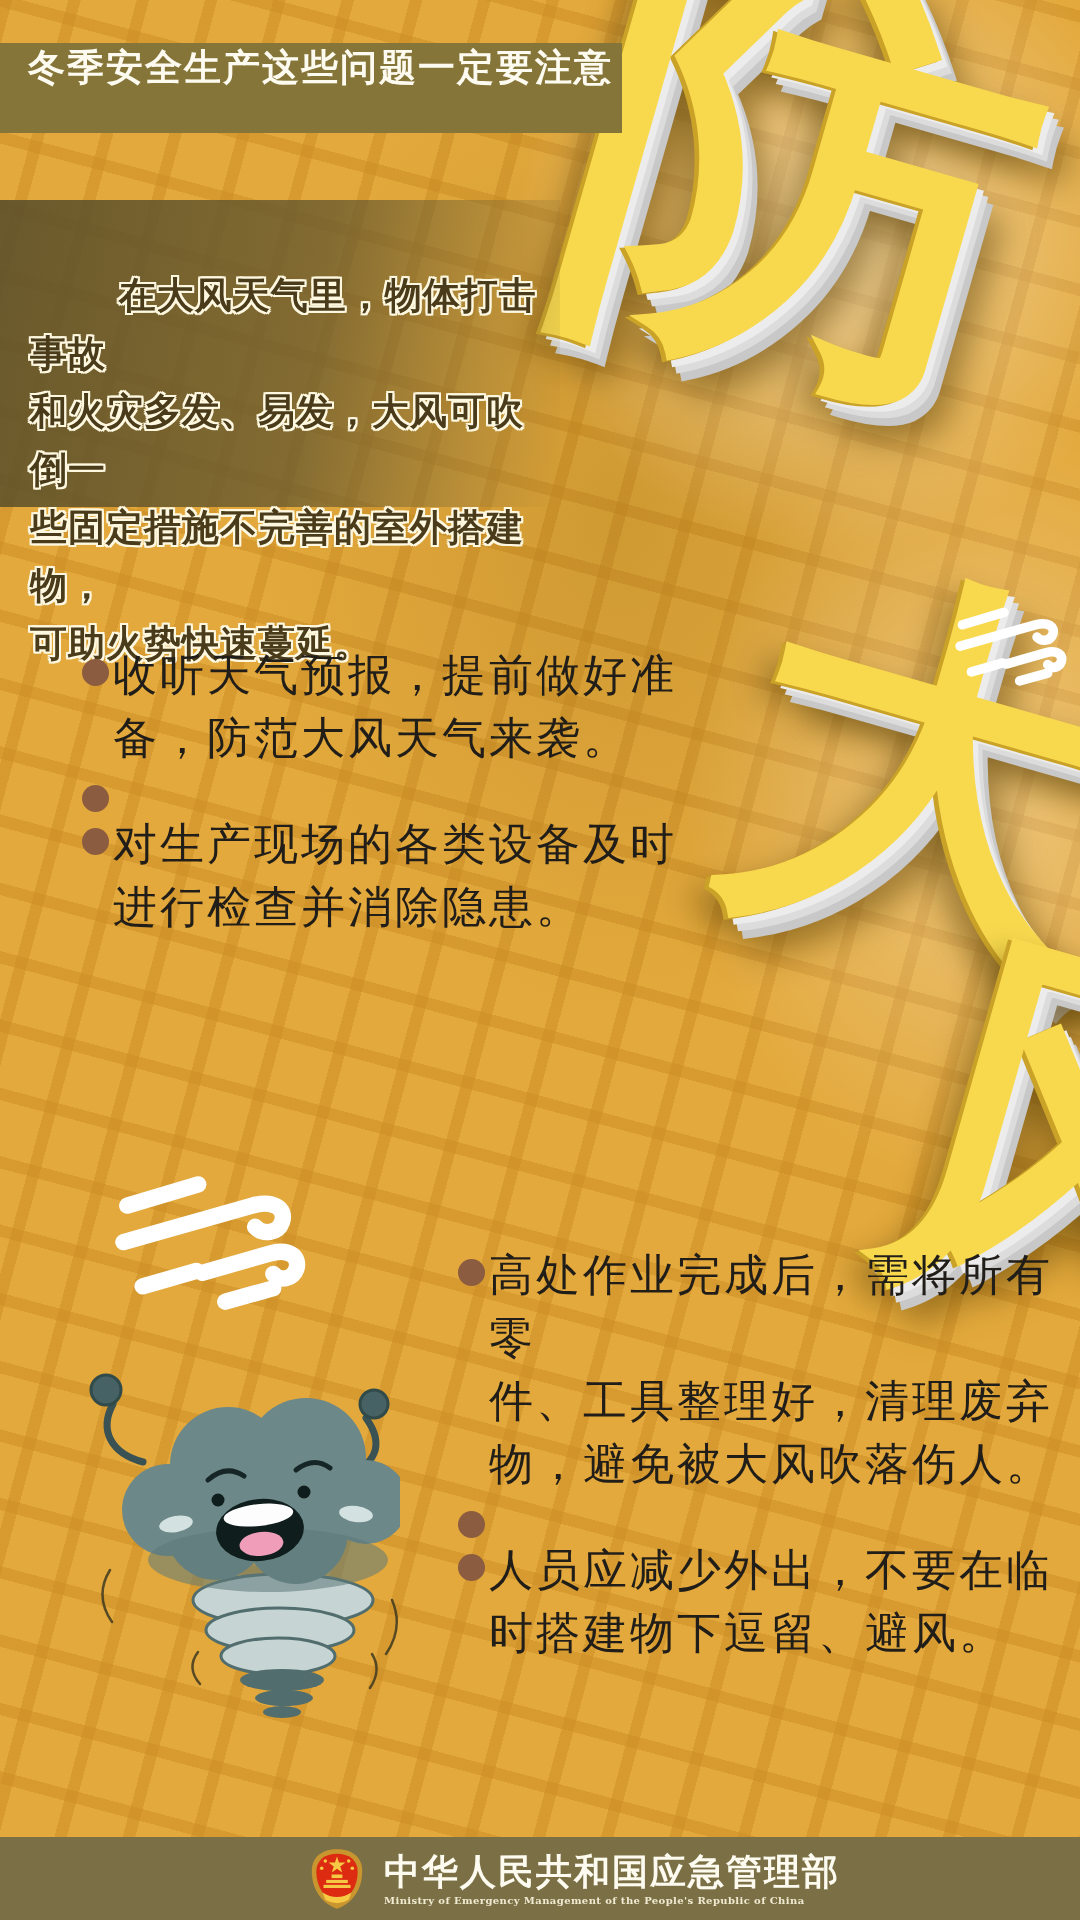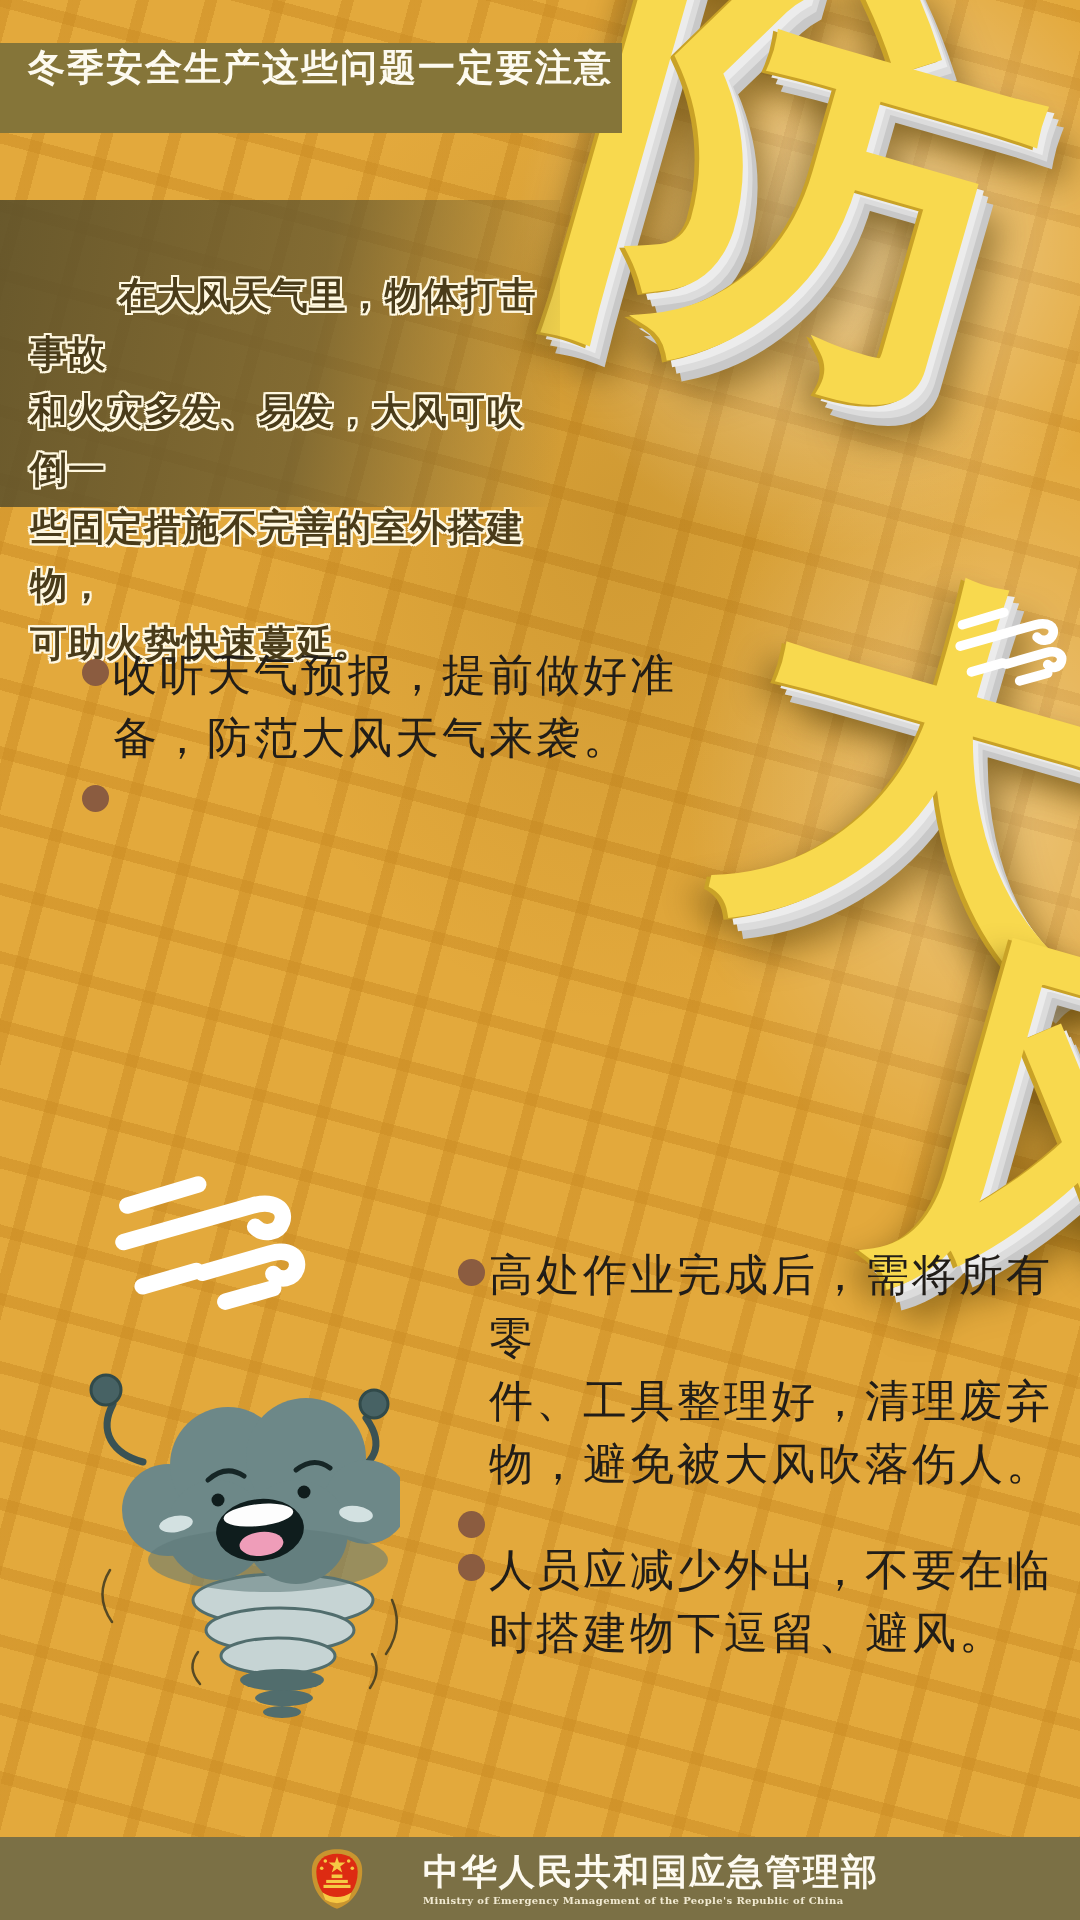--- a/index.html
+++ b/index.html
@@ -73,21 +73,21 @@
   .wind-right{left:950px;top:590px;width:118px;height:101px;}
   .wind-left{left:106px;top:1146px;width:202px;height:173px;}
   .wind path{stroke:#ffffff;stroke-width:17;stroke-linecap:round;fill:none;}
 
   
   .tornado{position:absolute;left:58px;top:1360px;width:342px;height:365px;z-index:2;}
 
   
   .footer{
     position:absolute;left:0;top:1837px;width:1080px;height:83px;background:#7b7045;z-index:4;
-    display:flex;align-items:center;box-sizing:border-box;padding-left:310px;gap:39px;
+    display:flex;align-items:center;box-sizing:border-box;padding-left:310px;
   }
   .emblem{width:54px;height:64px;flex:none;margin-right:20px;}
   .footer-names{display:flex;flex-direction:column;}
   .org-cn{color:#fdfaf0;font-size:36px;font-weight:700;letter-spacing:2px;line-height:40px;white-space:nowrap;}
   .org-en{
     color:#f1ead2;font-size:10px;letter-spacing:.4px;margin-top:3px;white-space:nowrap;
     font-family:"DejaVu Serif","Liberation Serif",serif;font-weight:700;
   }
 </style>
 </head>
@@ -121,20 +121,25 @@
   </svg>
 
   <div class="list list-top">
     <div class="item">
       <span class="bullet"></span>
       <span class="item-text">收听天气预报，提前做好准
 备，防范大风天气来袭。</span>
     </div>
     <div class="item">
       <span class="bullet"></span>
+    </div>
+    <div class="item">
+      <span class="bullet"></span>
+      <span class="item-text">对生产现场的各类设备及时
+进行检查并消除隐患。</span>
     </div>
   </div>
 
   <svg class="wind wind-left" viewBox="0 0 210 180" aria-hidden="true">
     <path d="M22,62 L96,40"></path>
     <path d="M18,100 L152,62 c22,-6 36,3 31,17 c-4,12 -20,14 -28,5"></path>
     <path d="M100,132 L170,112 c20,-6 32,3 28,16 c-4,11 -17,13 -24,5"></path>
     <path d="M38,146 L94,130"></path>
     <path d="M124,162 L174,148"></path>
   </svg>

